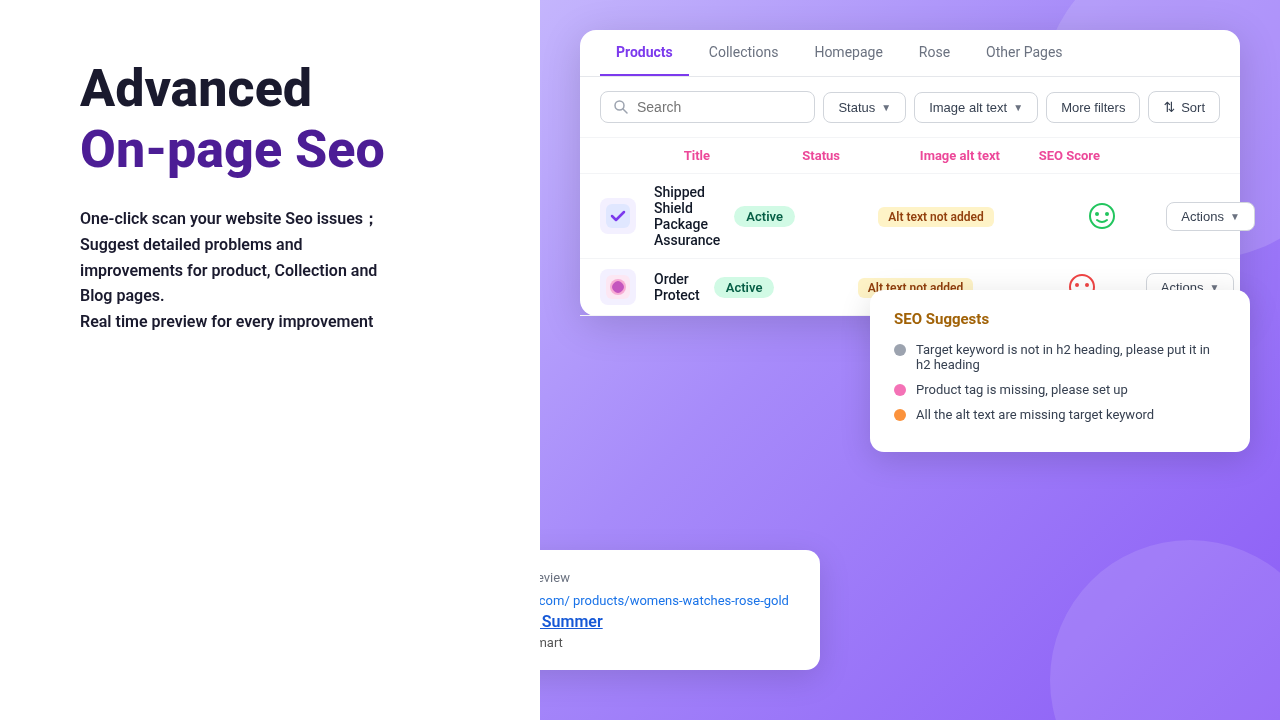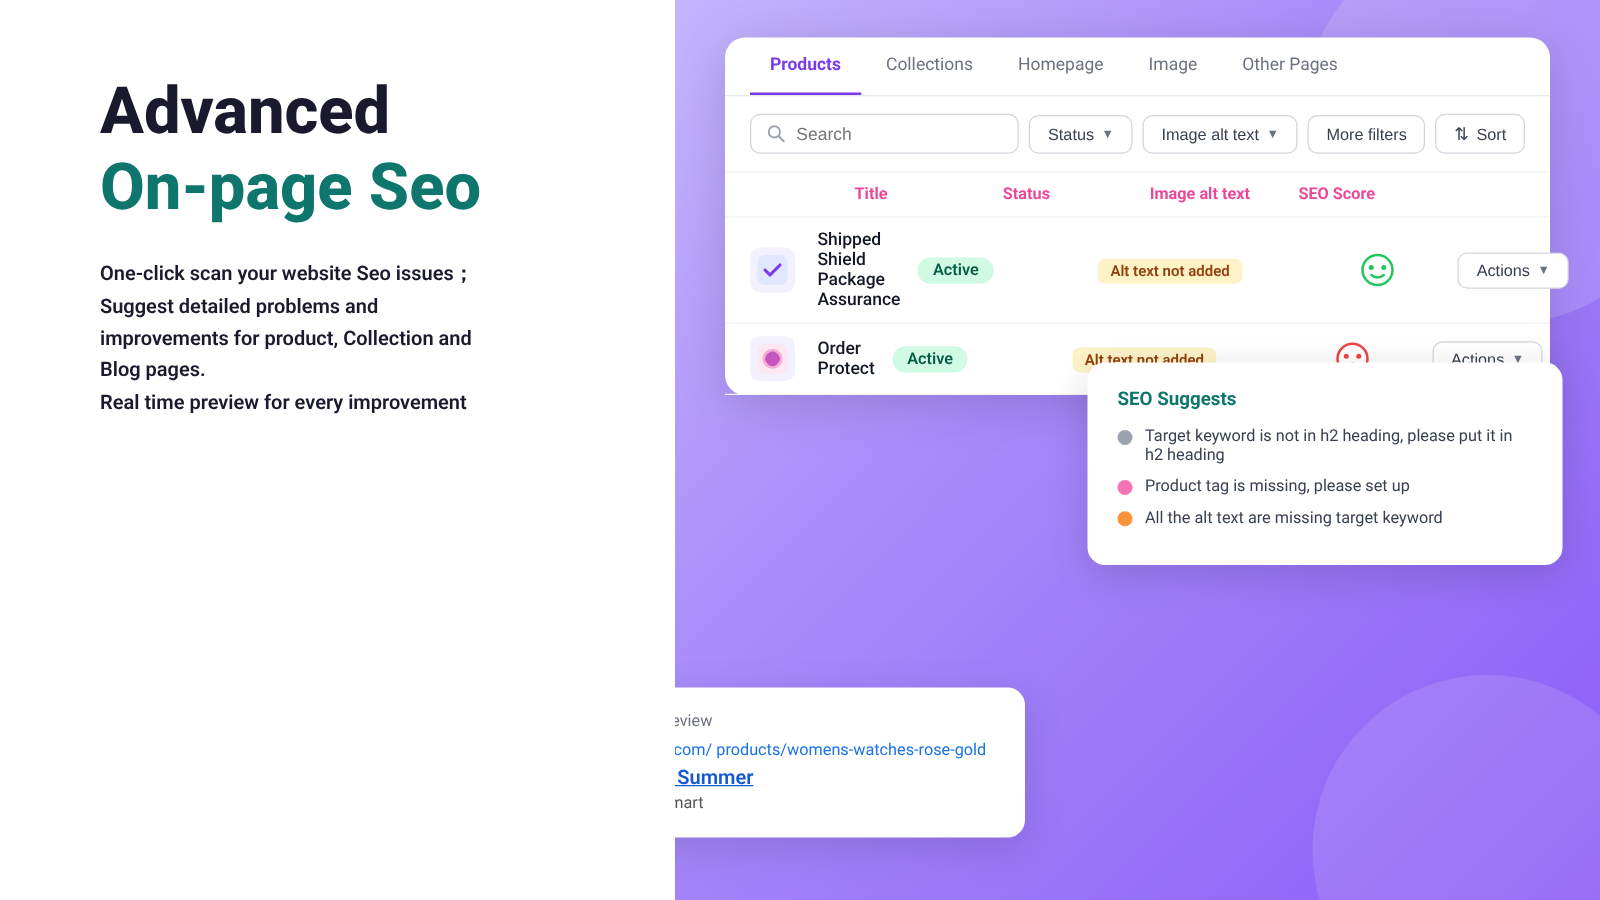--- a/index.html
+++ b/index.html
@@ -29,21 +29,21 @@
       font-size: 52px;
       font-weight: 800;
       color: #1a1a2e;
       line-height: 1.1;
       margin-bottom: 4px;
     }
 
     .heading-seo {
       font-size: 52px;
       font-weight: 800;
-      color: #0f766e;
+      color: #4c1d95;
       line-height: 1.1;
       margin-bottom: 28px;
     }
 
     .description {
       font-size: 16px;
       font-weight: 600;
       color: #1a1a2e;
       line-height: 1.6;
     }
@@ -307,21 +307,21 @@
       border-radius: 14px;
       box-shadow: 0 8px 32px rgba(0,0,0,0.14);
       padding: 20px 24px;
       width: 380px;
       z-index: 20;
     }
 
     .seo-popup-title {
       font-size: 15px;
       font-weight: 700;
-      color: #0f766e;
+      color: #a16207;
       margin-bottom: 14px;
     }
 
     .seo-suggest-item {
       display: flex;
       align-items: flex-start;
       gap: 10px;
       margin-bottom: 10px;
       font-size: 13px;
       color: #374151;
@@ -404,21 +404,21 @@
   <div class="deco-circle-1"></div>
   <div class="deco-circle-2"></div>
   <div class="deco-circle-3"></div>
 
   <div class="main-card">
 
     <div class="tabs">
       <div class="tab active">Products</div>
       <div class="tab">Collections</div>
       <div class="tab">Homepage</div>
-      <div class="tab">Image</div>
+      <div class="tab">Rose</div>
       <div class="tab">Other Pages</div>
     </div>
 
     <div class="toolbar">
       <div class="search-box">
         <svg class="search-icon-svg" width="16" height="16" viewBox="0 0 16 16" fill="none">
           <circle cx="6.5" cy="6.5" r="4.5" stroke="#9ca3af" stroke-width="1.5"></circle>
           <line x1="10" y1="10" x2="14" y2="14" stroke="#9ca3af" stroke-width="1.5" stroke-linecap="round"></line>
         </svg>
         <input type="text" class="search-input" placeholder="Search" style="">

